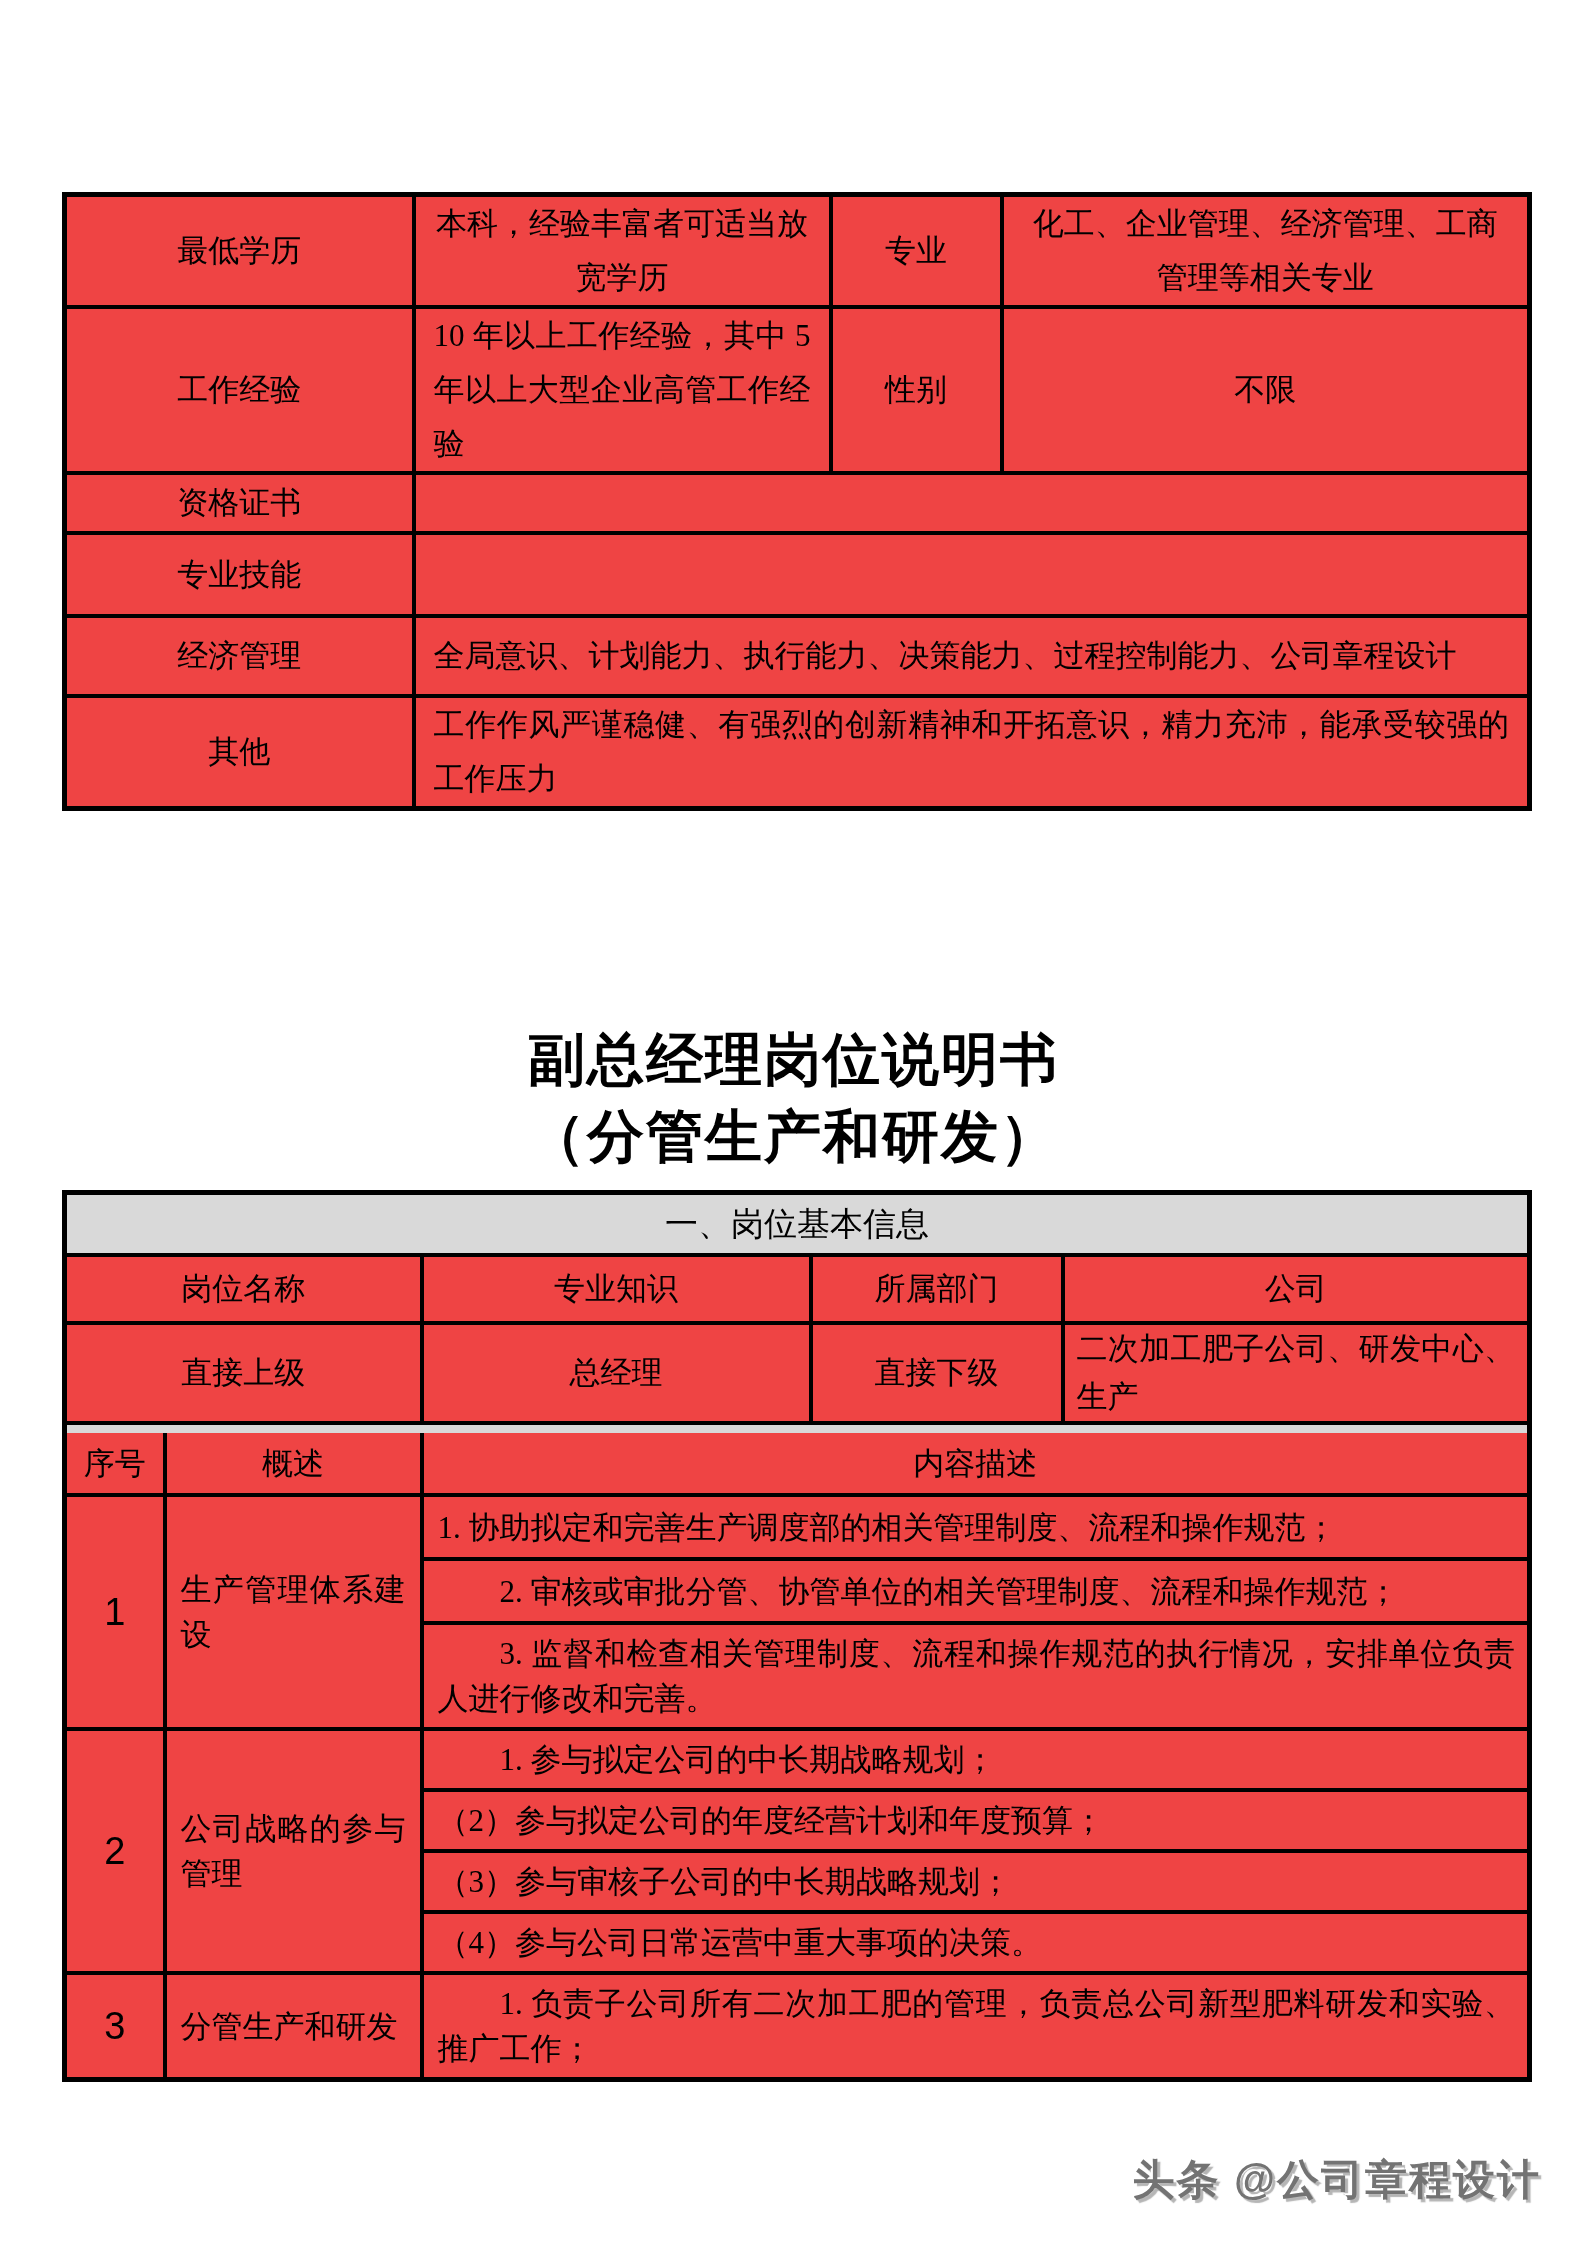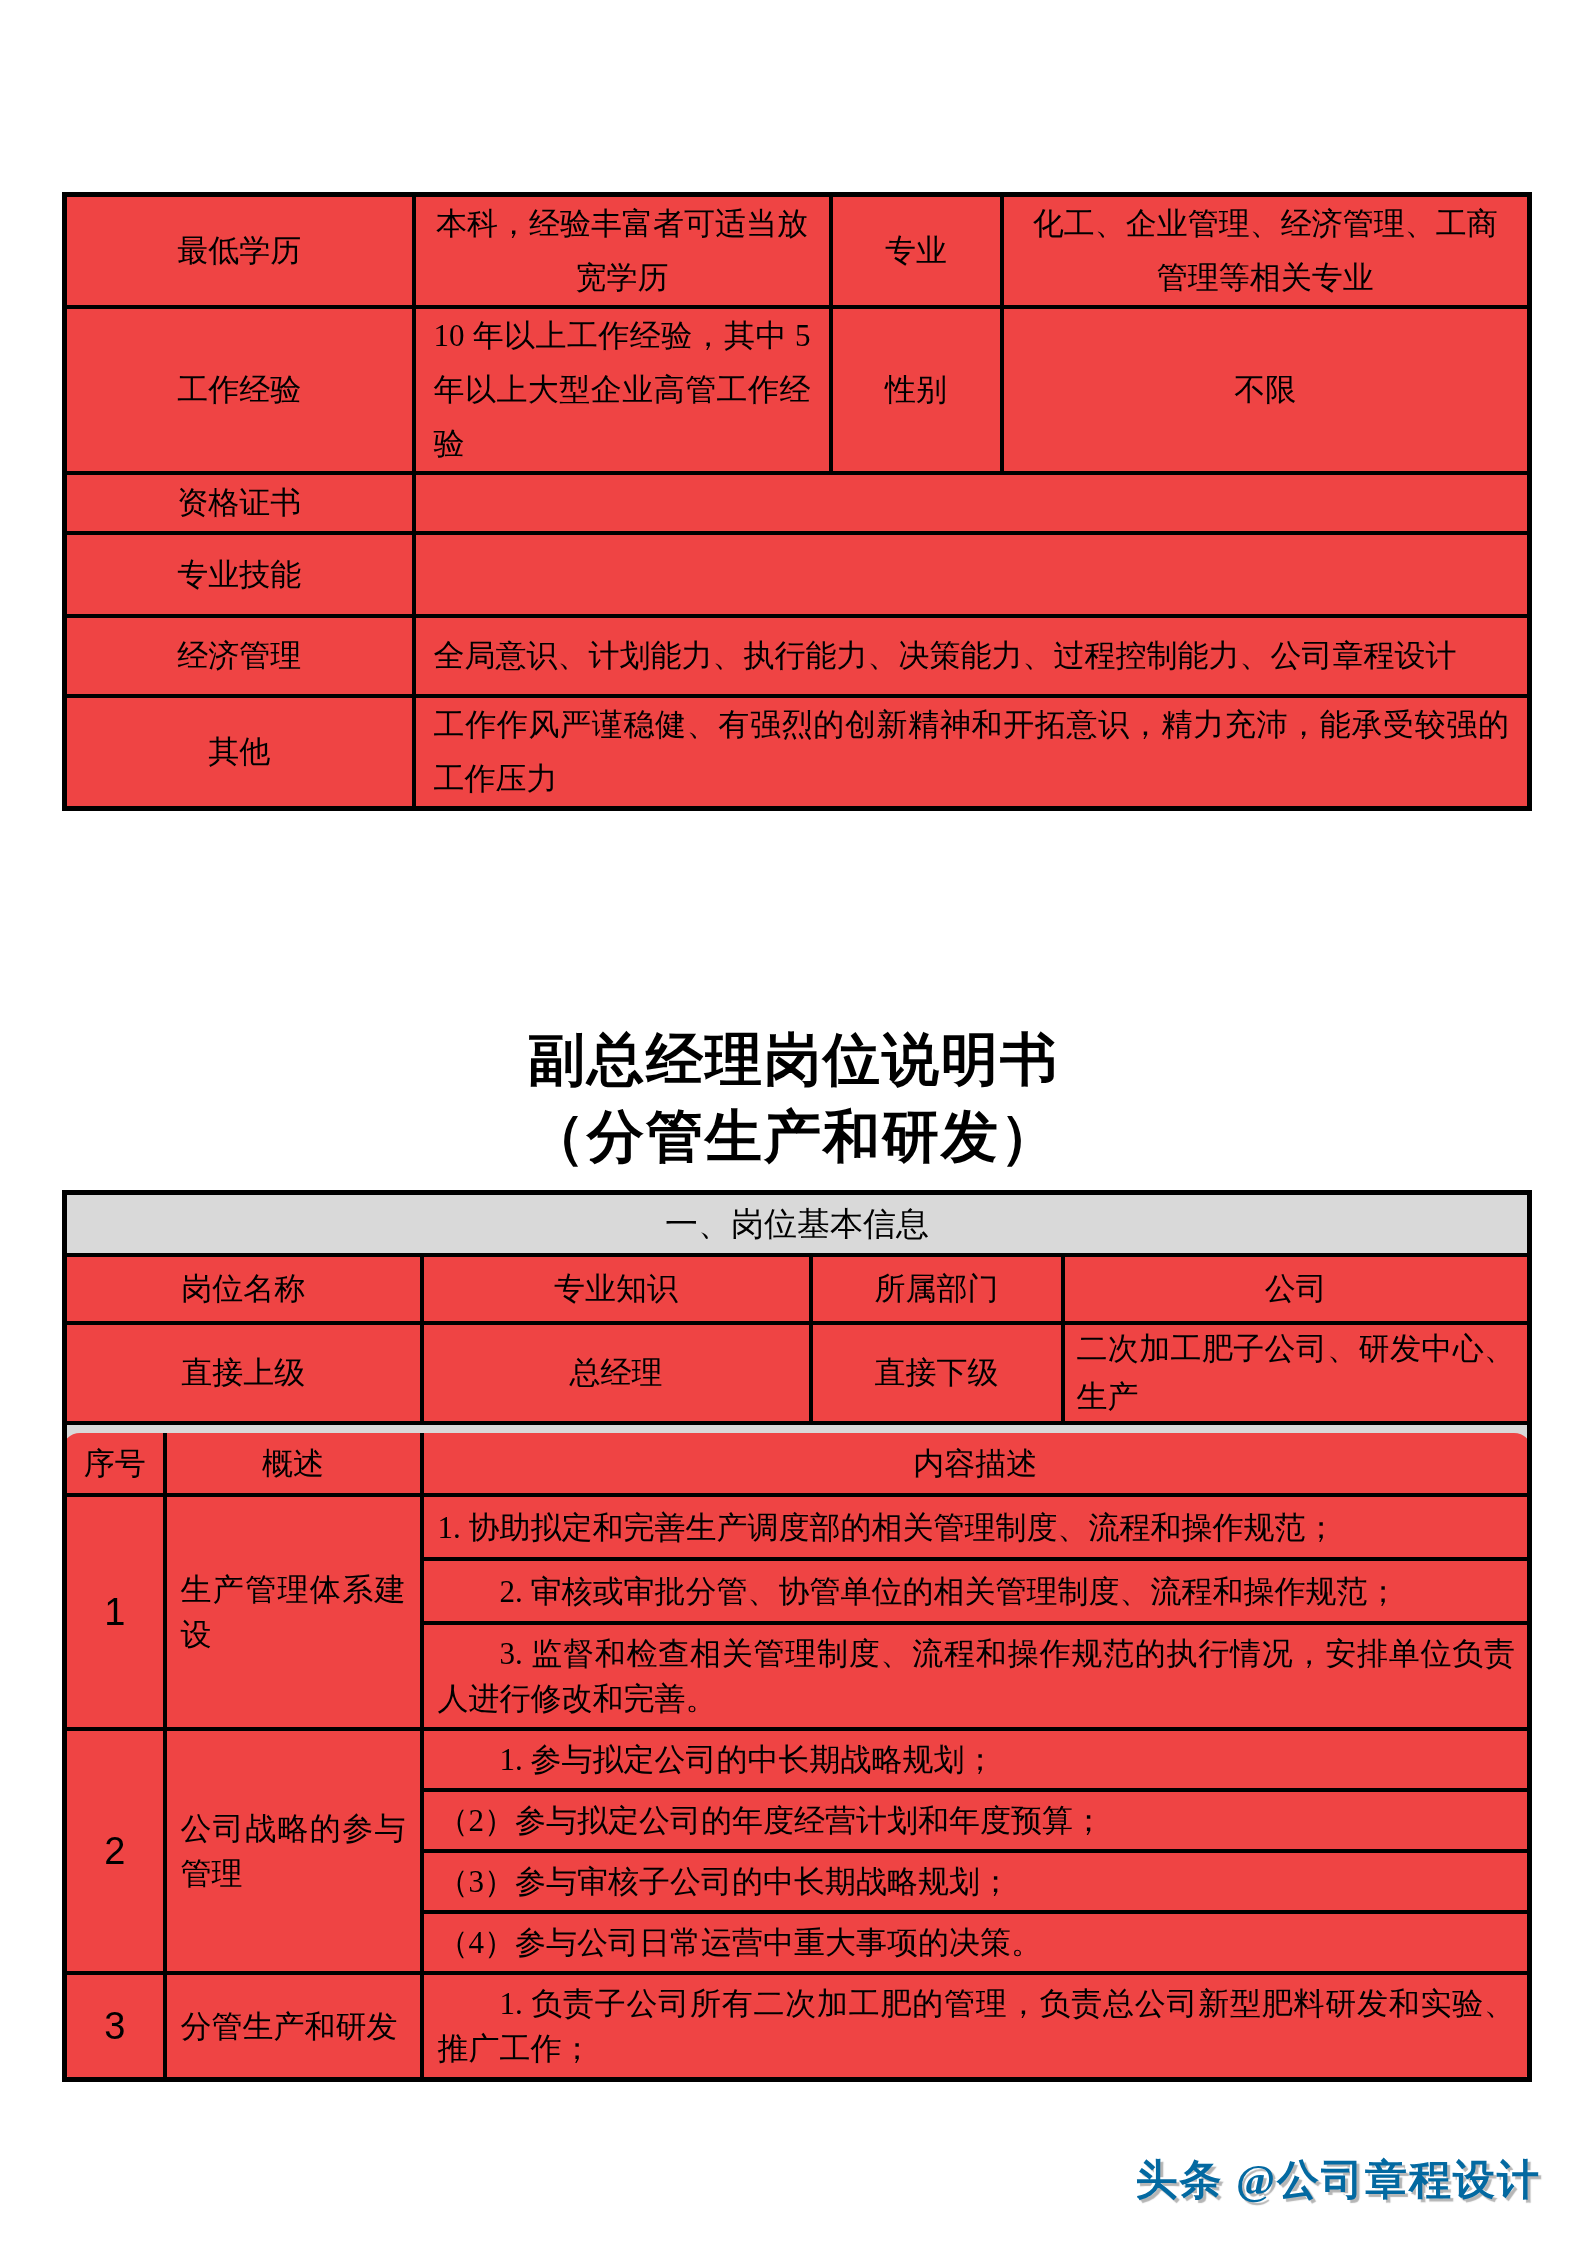--- a/index.html
+++ b/index.html
@@ -30,21 +30,21 @@
     text-align:center;
     font-size:33px;
     padding:0;
   }
   
   #tableA{top:192px;}
   
   #tableB1{top:1147px;margin-top:43px;}
   #tableB1 td{line-height:48px;}
   
-  #tableB2{top:1433px;border-top:none;border-radius:18px;}
+  #tableB2{top:1433px;border-top:none;}
   #tableB2 tr:first-child td{border-top:none;}
   #tableB2 td{line-height:45px;}
   .num{text-align:center;font-size:38px;font-family:"Liberation Sans","DejaVu Sans",sans-serif;}
   .sum{text-align:justify;padding:0 14px;line-height:52px;}
   .item{text-align:justify;padding:6px 12px 6px 14px;}
   .ind{text-indent:62px;}
   .hdr{text-align:center;}
   
   .doc-title{
     position:absolute;
@@ -56,24 +56,24 @@
     letter-spacing:2px;
     margin-top:36px;
   }
   
   .watermark{
     position:absolute;
     top:2152px;
     right:46px;
     font-size:42px;
     font-weight:bold;
-    color:#0369a1;
+    color:#737373;
     letter-spacing:2px;
     text-shadow:-2px -2px 0 #ffffff, 3px 3px 1px rgba(90,90,90,0.45);
-    font-family:Liberation Serif, serif;
+    font-family:Liberation Sans, sans-serif;
   }
 </style>
 </head>
 <body>
 
 <table id="tableA">
   <colgroup>
       <col style="width:349px">
       <col style="width:417px">
       <col style="width:171px">

